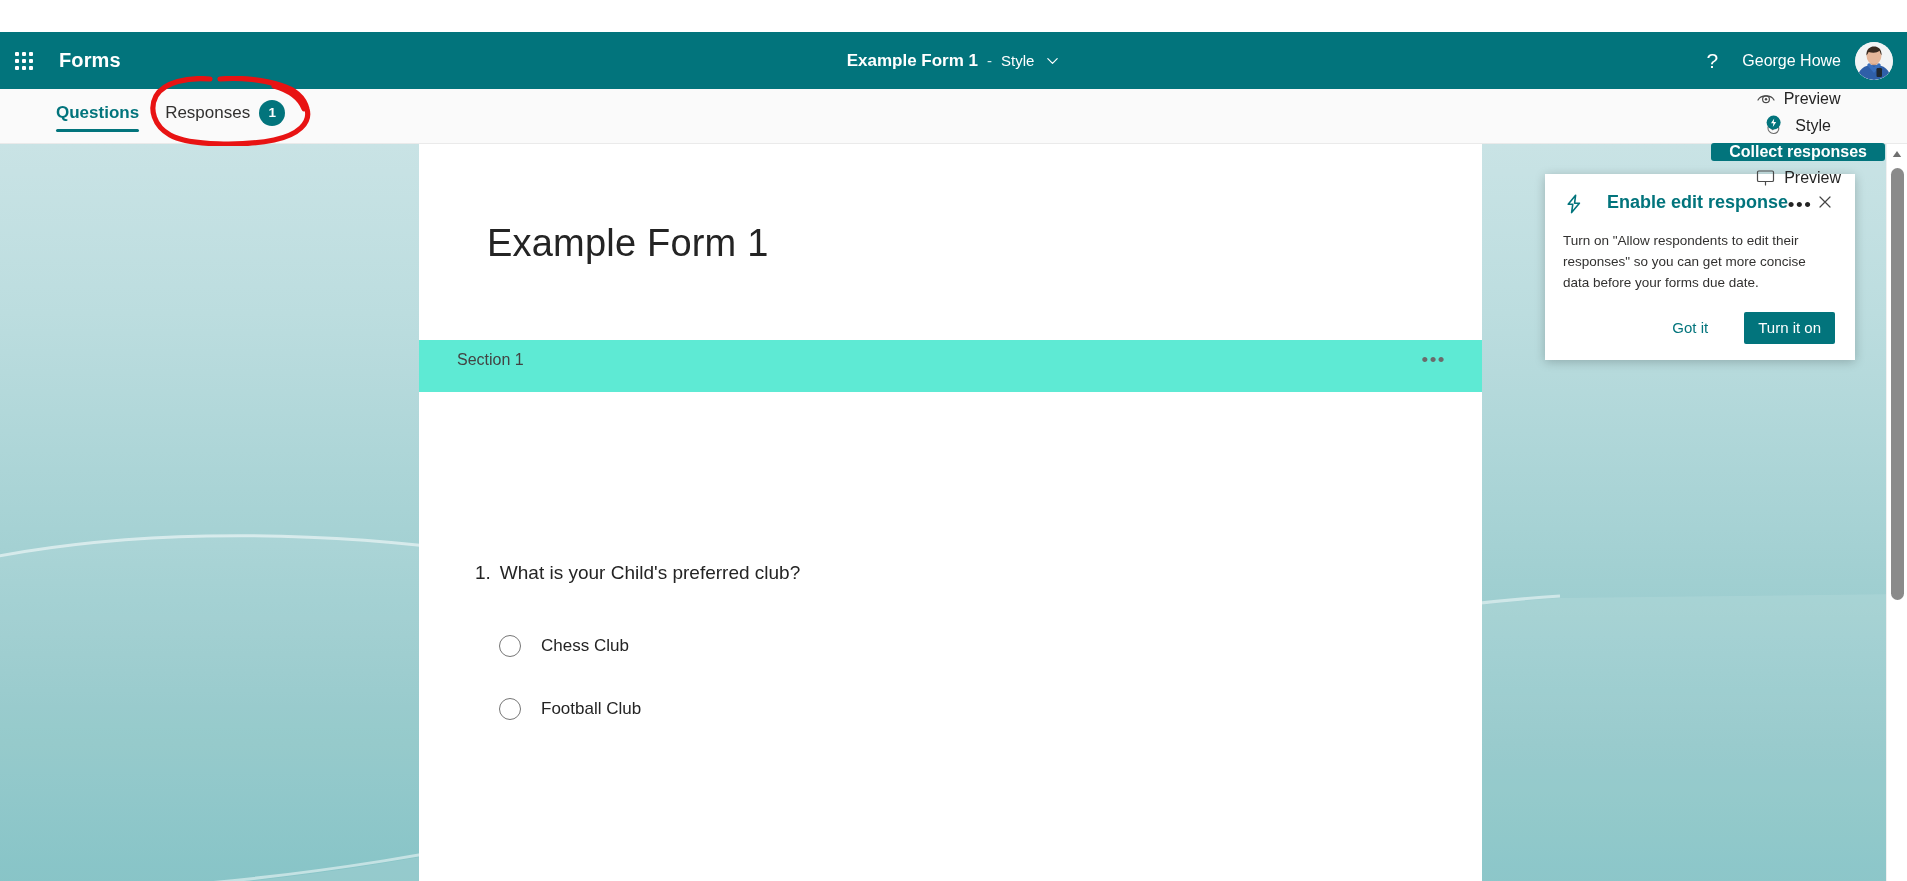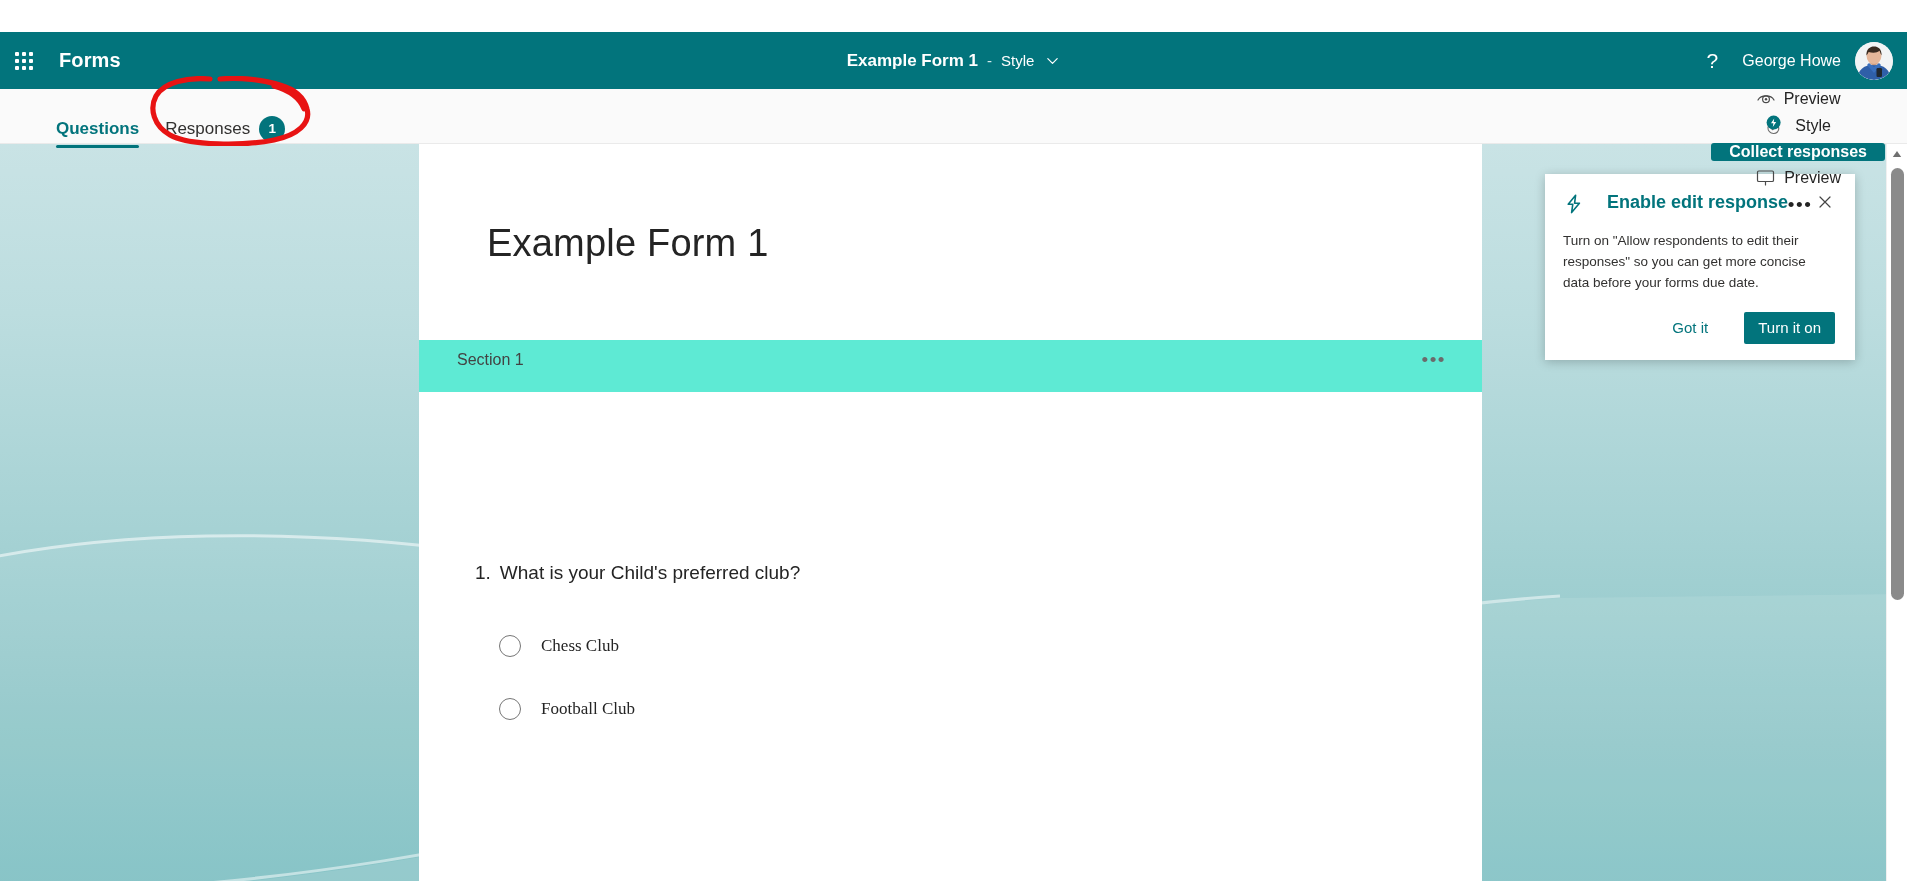--- a/index.html
+++ b/index.html
@@ -146,21 +146,21 @@
     width: 1907px;
     height: 55px;
     background: #fafafa;
     border-bottom: 1px solid #eaeaea;
     z-index: 30;
   }
 
   .tabs {
     position: absolute;
     left: 56px;
-    top: 16px;
+    top: 0;
     height: 47px;
     display: flex;
     align-items: center;
     gap: 26px;
   }
   .tab {
     position: relative;
     height: 55px;
     display: flex;
     align-items: center;
@@ -300,21 +300,21 @@
     padding: 170px 0 0 0;
   }
   .question-title {
     font-size: 19px;
     color: #242424;
     padding-left: 56px;
     display: flex;
     gap: 9px;
   }
   .q-num { color: #242424; }
-  .choices { margin-top: 30px; font-family: Liberation Serif, serif; }
+  .choices { margin-top: 30px; }
   .choice {
     display: flex;
     align-items: center;
     gap: 20px;
     padding: 0 0 0 80px;
     height: 63px;
     cursor: pointer;
   }
   .radio {
     width: 22px; height: 22px;

